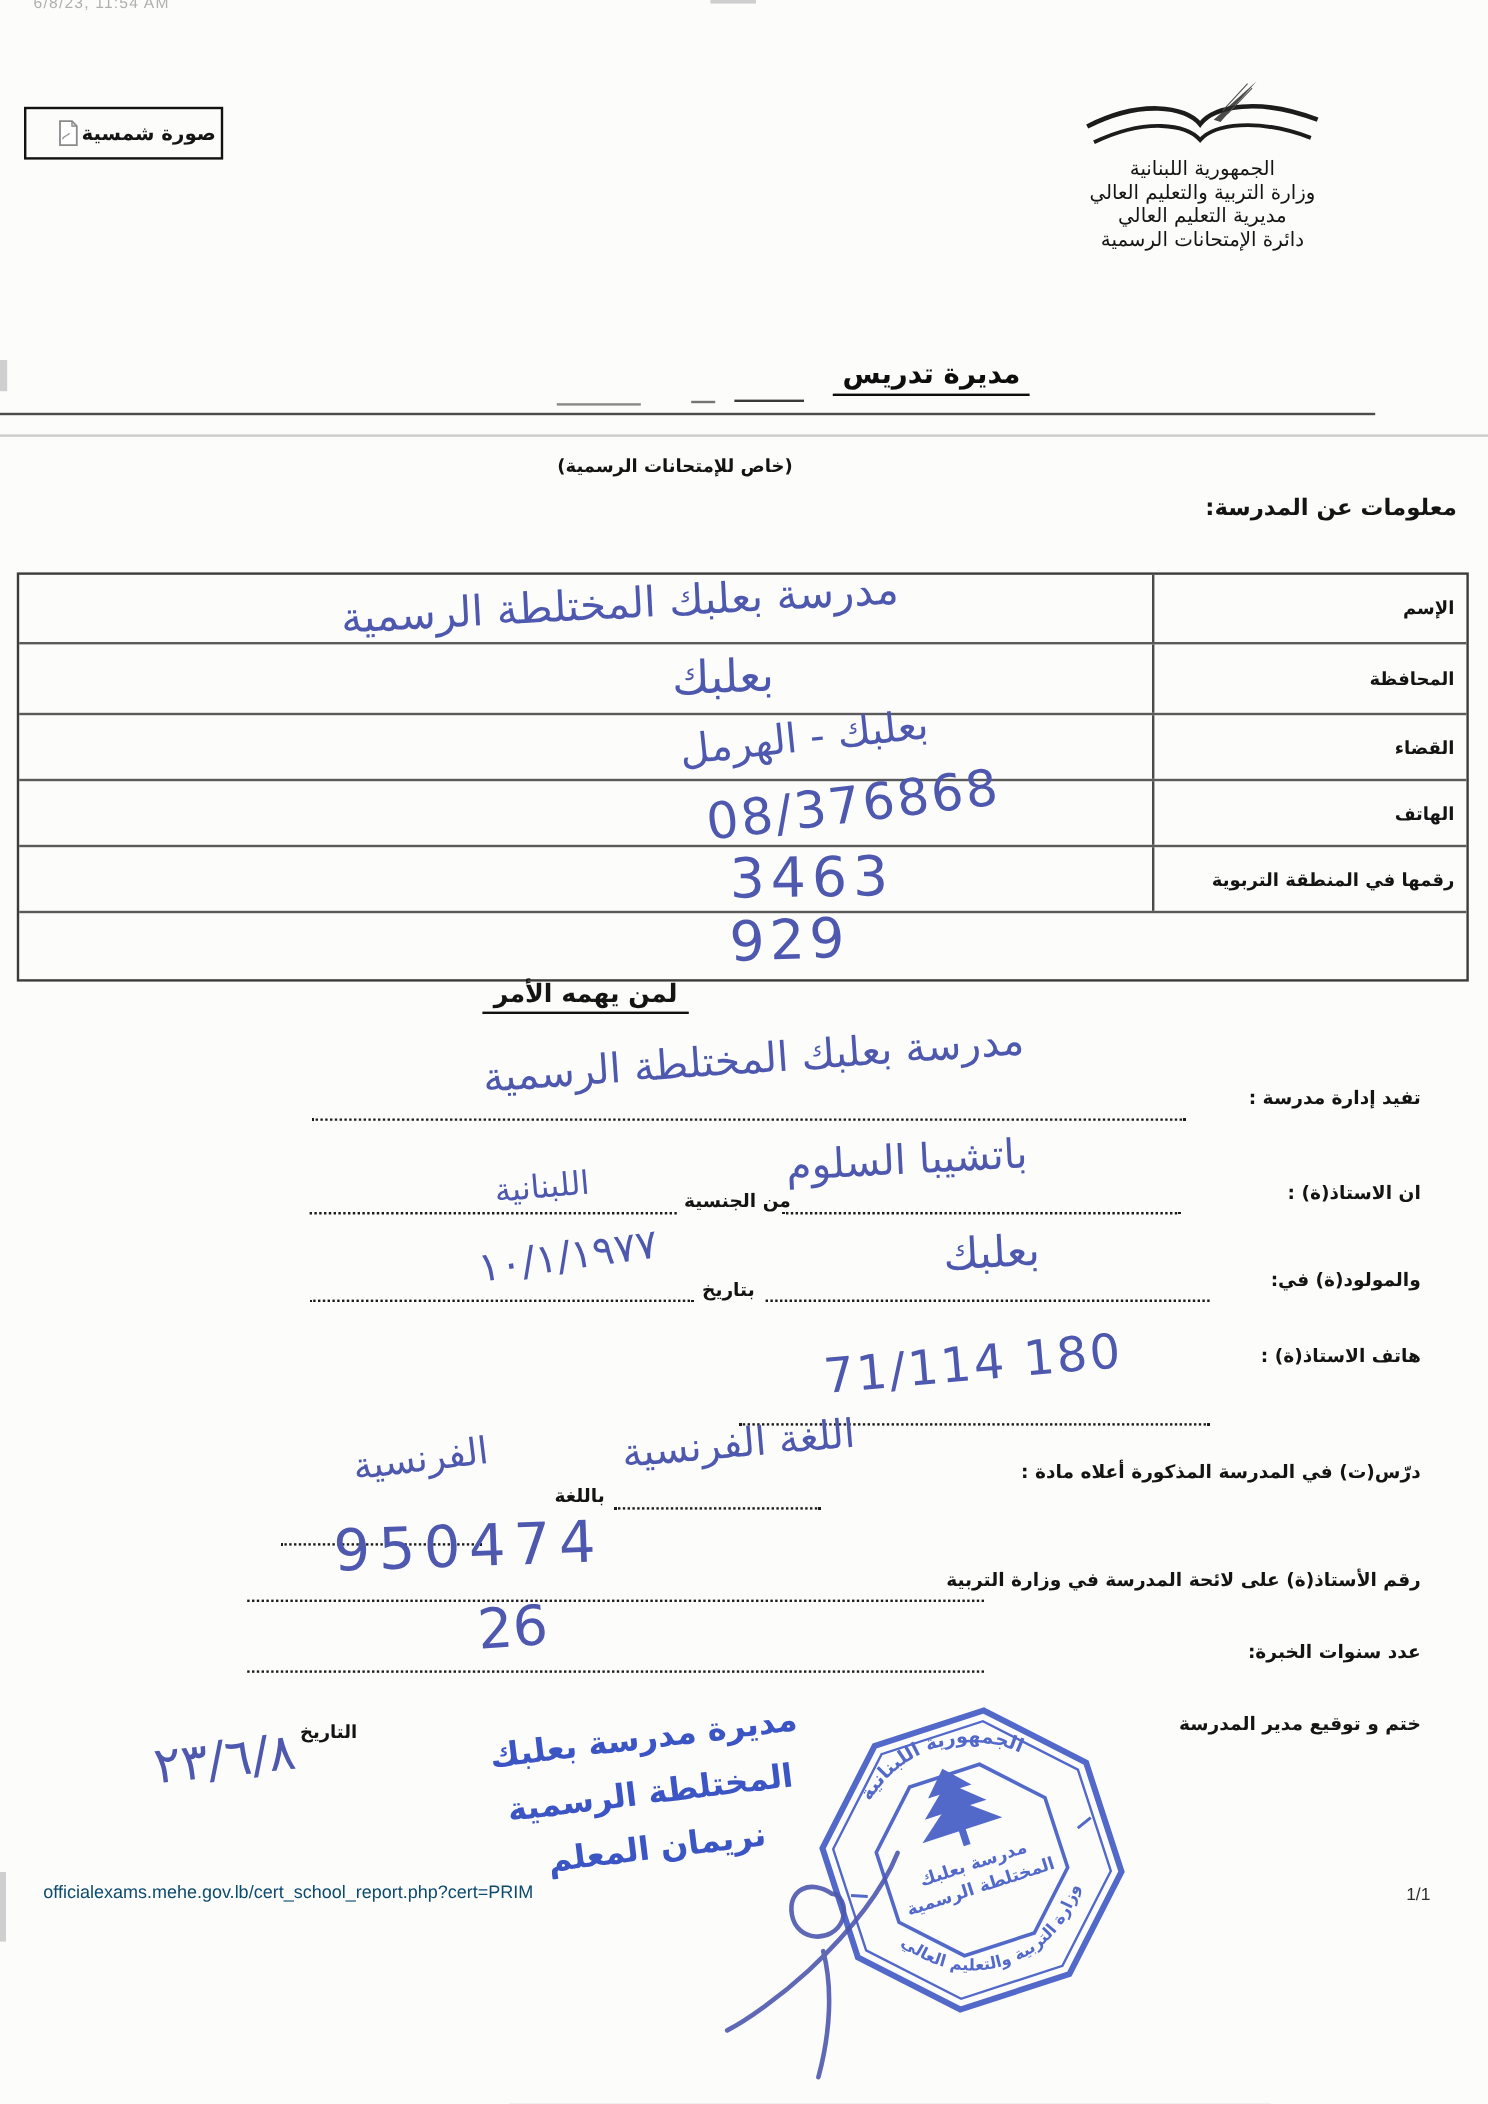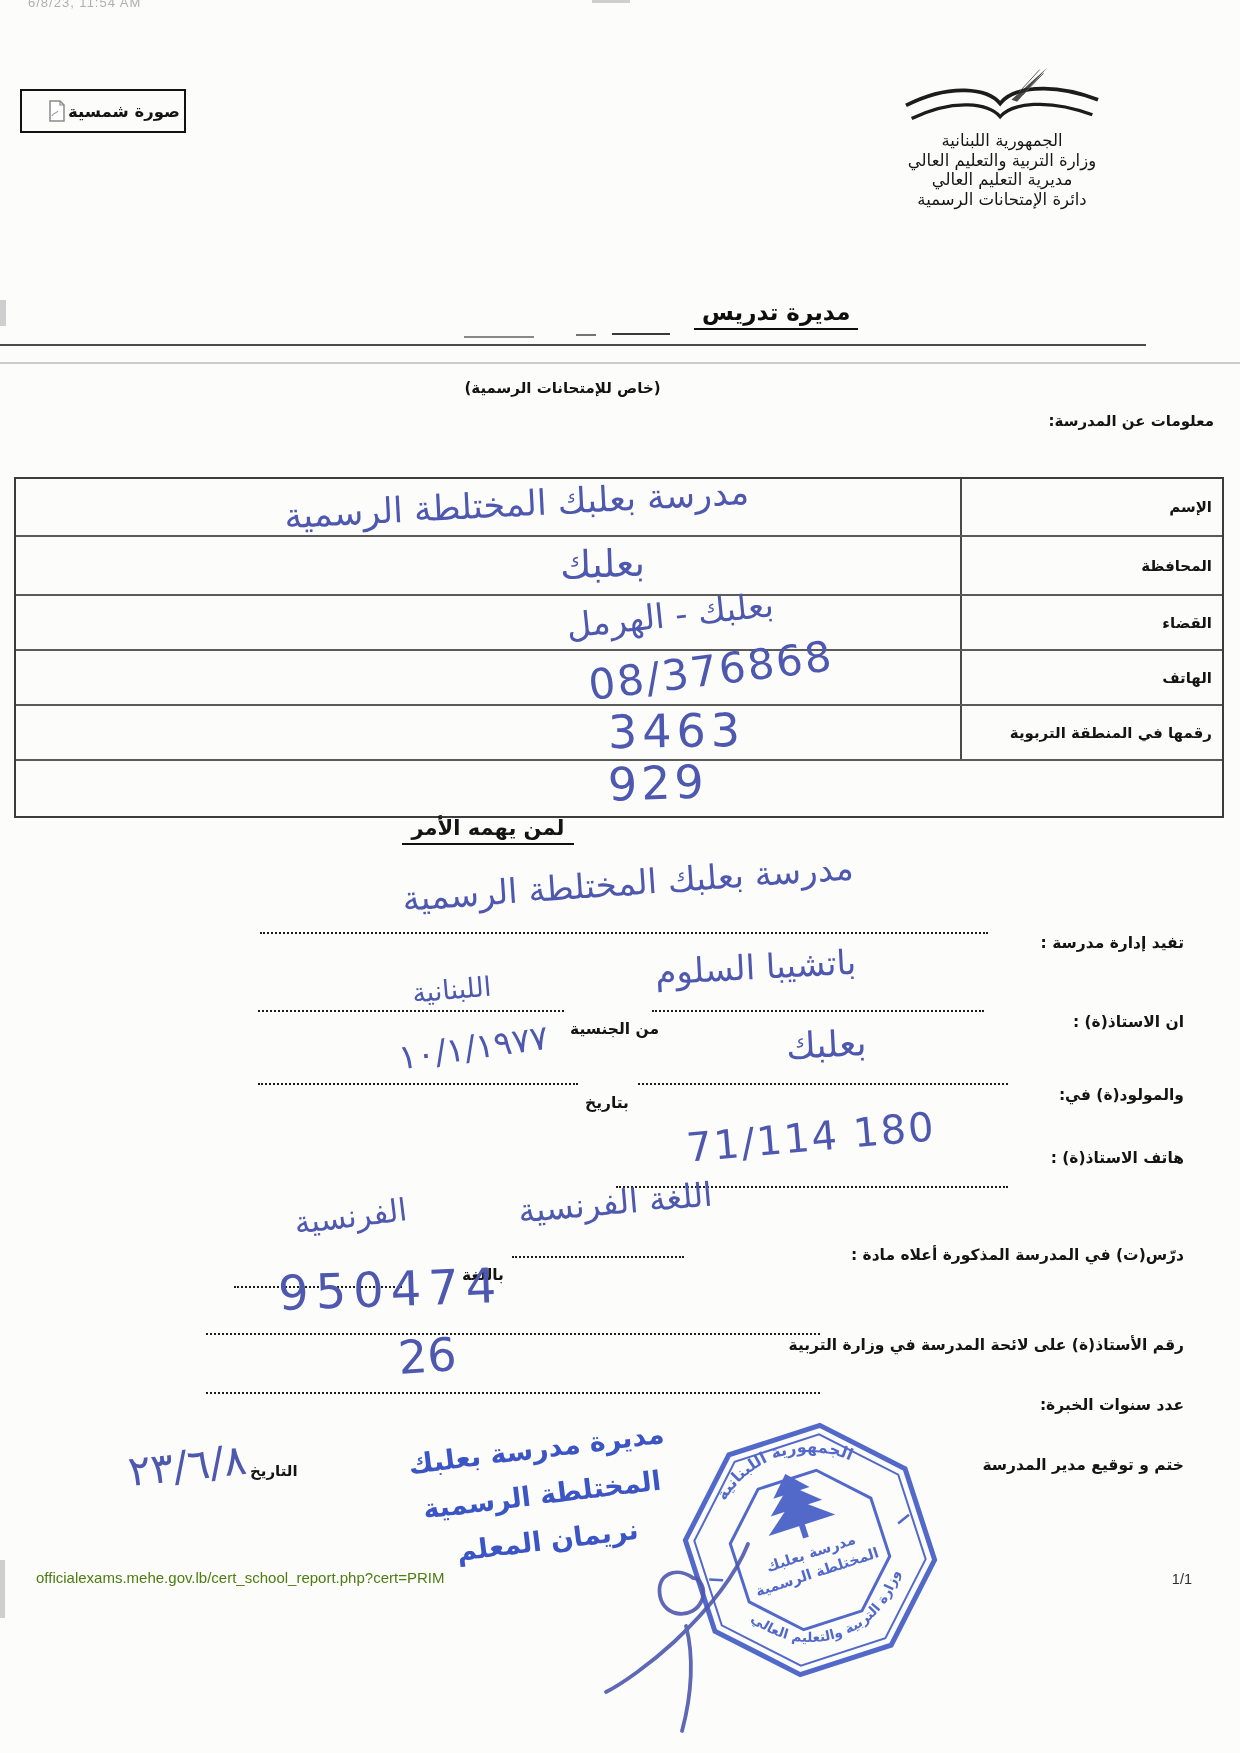--- a/index.html
+++ b/index.html
@@ -8,21 +8,21 @@
     background:#fcfcfb;overflow:hidden;
     font-family:"DejaVu Sans",sans-serif;color:#141414;
   }
   .abs{position:absolute;}
   .rtl{direction:rtl;unicode-bidi:embed;}
   .ltr{direction:ltr;unicode-bidi:embed;}
   .nowrap{white-space:nowrap;}
 
   
   .scan-ts{left:28px;top:-5px;font:13px "Liberation Sans",sans-serif;color:#8f8f8f;opacity:.7;letter-spacing:1px;}
-  .scan-url{left:36px;top:1569px;font:15px "Liberation Sans",sans-serif;color:#4d7c0f;}
+  .scan-url{left:36px;top:1569px;font:15px "Liberation Sans",sans-serif;color:#0c4a6e;}
   .scan-pg{right:48px;top:1571px;font:14.5px "Liberation Sans",sans-serif;color:#2e2e2e;}
   .artifact{background:#9a9a9a;opacity:.45;}
 
   
   .photo-box{left:20px;top:89px;width:154px;height:40px;border:2.5px solid #121212;
     display:flex;align-items:center;justify-content:flex-start;gap:3px;padding:0 4px;direction:rtl;}
   .photo-box .lbl{font-size:16.5px;font-weight:bold;white-space:nowrap;}
 
   
   .gov{right:72px;top:64px;width:332px;text-align:center;}
@@ -31,41 +31,41 @@
 
   
   .doc-title{left:694px;top:299px;font-size:23px;font-weight:bold;color:#0e0e0e;
     border-bottom:2.5px solid #0e0e0e;padding:0 8px 3px;direction:rtl;white-space:nowrap;}
   .dash{background:#3a3a3a;height:2px;}
   .line-dark{left:0;top:344px;width:1146px;height:2px;background:#2d2d2d;opacity:.85;}
   .line-light{left:0;top:362px;width:1240px;height:2px;background:#cccccc;}
   .subtitle{left:455px;top:379px;width:215px;text-align:center;font-size:15px;font-weight:bold;direction:rtl;white-space:nowrap;}
 
   
-  .info-heading{right:26px;top:412px;font-size:15px;font-weight:bold;direction:rtl;}
+  .info-heading{right:26px;top:412px;font-size:19px;font-weight:bold;direction:rtl;}
   .info-table{left:14px;top:477px;width:1206px;border:2.5px solid #3c3c3c;direction:rtl;background:transparent;}
   .i-row{display:flex;border-top:2px solid #5a5a5a;}
   .i-row:first-child{border-top:none;}
   .i-label{width:262px;border-left:2px solid #4a4a4a;display:flex;align-items:center;
     padding-right:10px;font-size:15px;font-weight:bold;box-sizing:border-box;}
   .i-value{flex:1;position:relative;}
 
   
   .hw{position:absolute;color:#4d58ae;font-family:"DejaVu Sans",sans-serif;white-space:nowrap;line-height:1.05;}
   .hw-r0{left:268px;top:7px;font-size:35px;transform:rotate(-3deg);}
   .hw-r1{left:544px;top:8px;font-size:38px;transform:rotate(-2deg);}
   .hw-r2{left:550px;top:2px;font-size:34px;transform:rotate(-6deg);}
   .hw-r3{left:572px;top:-2px;font-size:42px;transform:rotate(-7deg);letter-spacing:2px;}
   .hw-r4{left:592px;top:1px;font-size:46px;letter-spacing:5px;transform:rotate(-1deg);}
   .hw-r5{left:592px;top:-2px;font-size:46px;letter-spacing:4px;transform:rotate(-2deg);}
 
   .concern-heading{left:402px;top:816px;width:172px;text-align:center;font-size:21px;font-weight:bold;
     border-bottom:2.2px solid #111;padding-bottom:3px;direction:rtl;}
 
-  .f-label{position:absolute;font-size:15.5px;font-weight:bold;direction:rtl;white-space:nowrap;margin-top:28px;}
+  .f-label{position:absolute;font-size:15.5px;font-weight:bold;direction:rtl;white-space:nowrap;}
   .dotline{position:absolute;height:0;border-top:2.5px dotted #1c1c1c;}
 
   .hw-school{left:402px;top:866px;font-size:34px;transform:rotate(-4deg);}
   .hw-teacher{left:655px;top:950px;font-size:34px;transform:rotate(-3deg);}
   .hw-nat{left:412px;top:976px;font-size:27px;transform:rotate(-5deg);}
   .hw-bplace{left:786px;top:1026px;font-size:36px;transform:rotate(-3deg);}
   .hw-bdate{left:398px;top:1030px;font-size:34px;transform:rotate(-8deg);}
   .hw-phone{left:686px;top:1116px;font-size:40px;transform:rotate(-5deg);letter-spacing:2px;}
   .hw-subject{left:518px;top:1186px;font-size:33px;transform:rotate(-5deg);}
   .hw-lang{left:294px;top:1200px;font-size:31px;transform:rotate(-7deg);}

